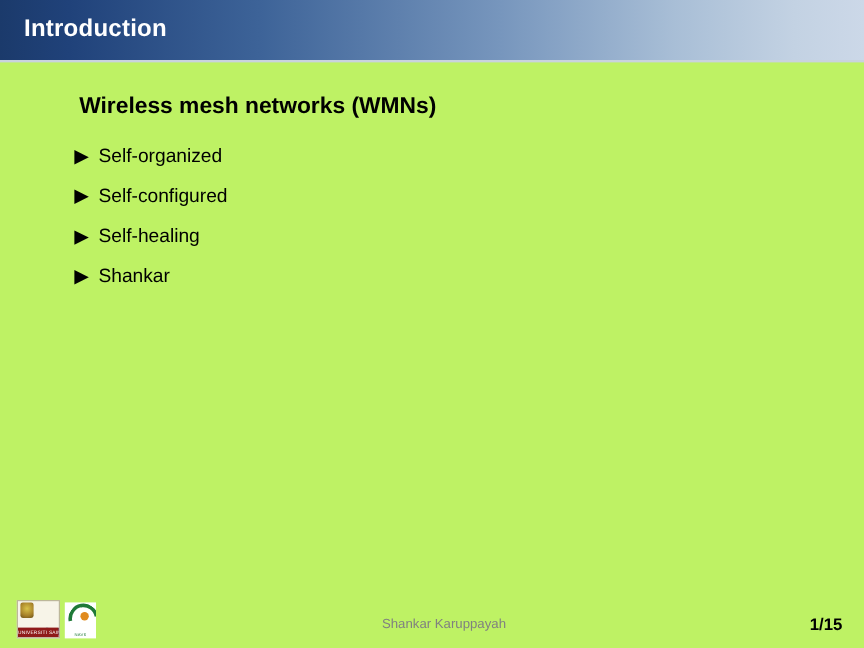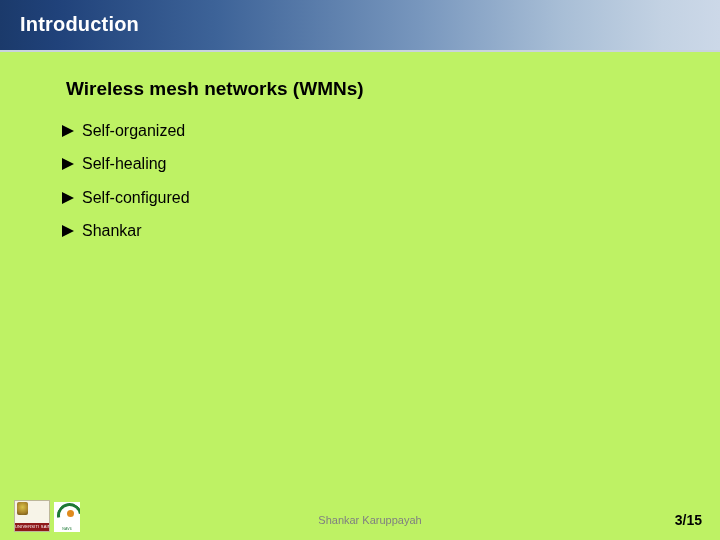--- a/index.html
+++ b/index.html
@@ -205,28 +205,28 @@
       <svg class="bullet-marker" viewBox="0 0 16 14">
         <polygon points="2,1 14,7 2,13" fill="#000000"></polygon>
       </svg>
       <span class="bullet-label">Self-organized</span>
     </div>
 
     <div class="bullet">
       <svg class="bullet-marker" viewBox="0 0 16 14">
         <polygon points="2,1 14,7 2,13" fill="#000000"></polygon>
       </svg>
+      <span class="bullet-label">Self-configured</span>
+    </div>
+
+    <div class="bullet">
+      <svg class="bullet-marker" viewBox="0 0 16 14">
+        <polygon points="2,1 14,7 2,13" fill="#000000"></polygon>
+      </svg>
       <span class="bullet-label">Self-healing</span>
-    </div>
-
-    <div class="bullet">
-      <svg class="bullet-marker" viewBox="0 0 16 14">
-        <polygon points="2,1 14,7 2,13" fill="#000000"></polygon>
-      </svg>
-      <span class="bullet-label">Self-configured</span>
     </div>
 
 
     <div class="bullet">
       <svg class="bullet-marker" viewBox="0 0 16 14">
         <polygon points="2,1 14,7 2,13" fill="#000000"></polygon>
       </svg>
       <span class="bullet-label">Shankar</span>
     </div>
 
@@ -239,15 +239,15 @@
       <div class="usm-strip">UNIVERSITI SAINS MALAYSIA</div>
     </div>
     <div class="logo-nav">
       <div class="swoosh"></div>
       <div class="dot"></div>
       <div class="nav-text">NAV6</div>
     </div>
   </div>
 
   <div class="footer-center">Shankar Karuppayah</div>
-  <div class="footer-page">3/15</div>
+  <div class="footer-page">1/15</div>
 
 </div>
 
 </body></html>

